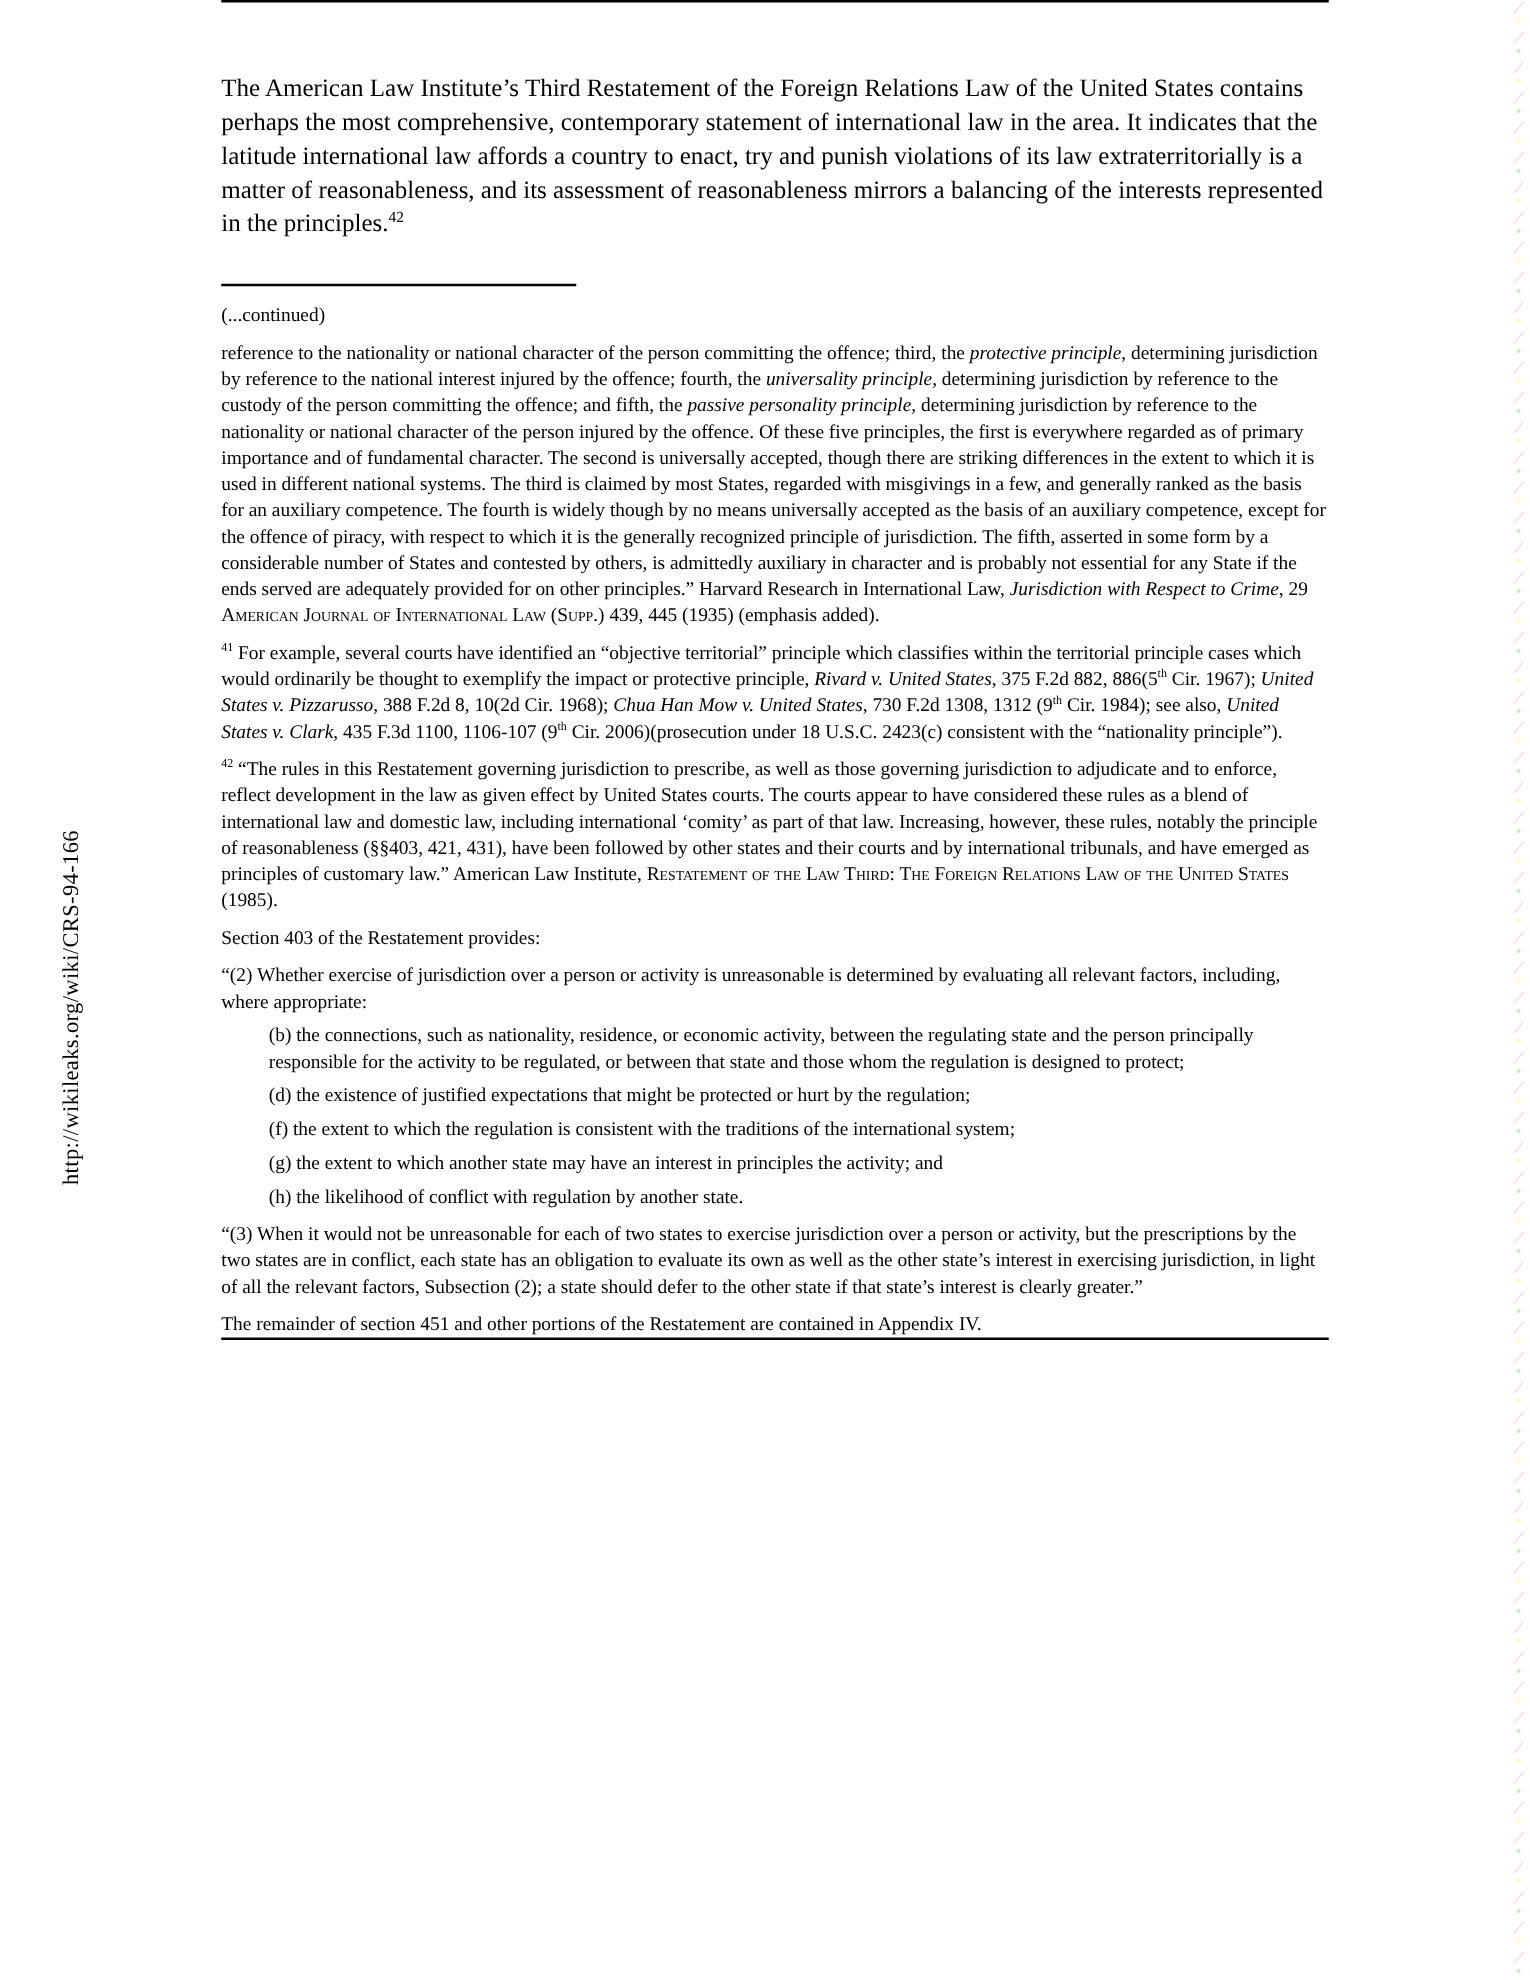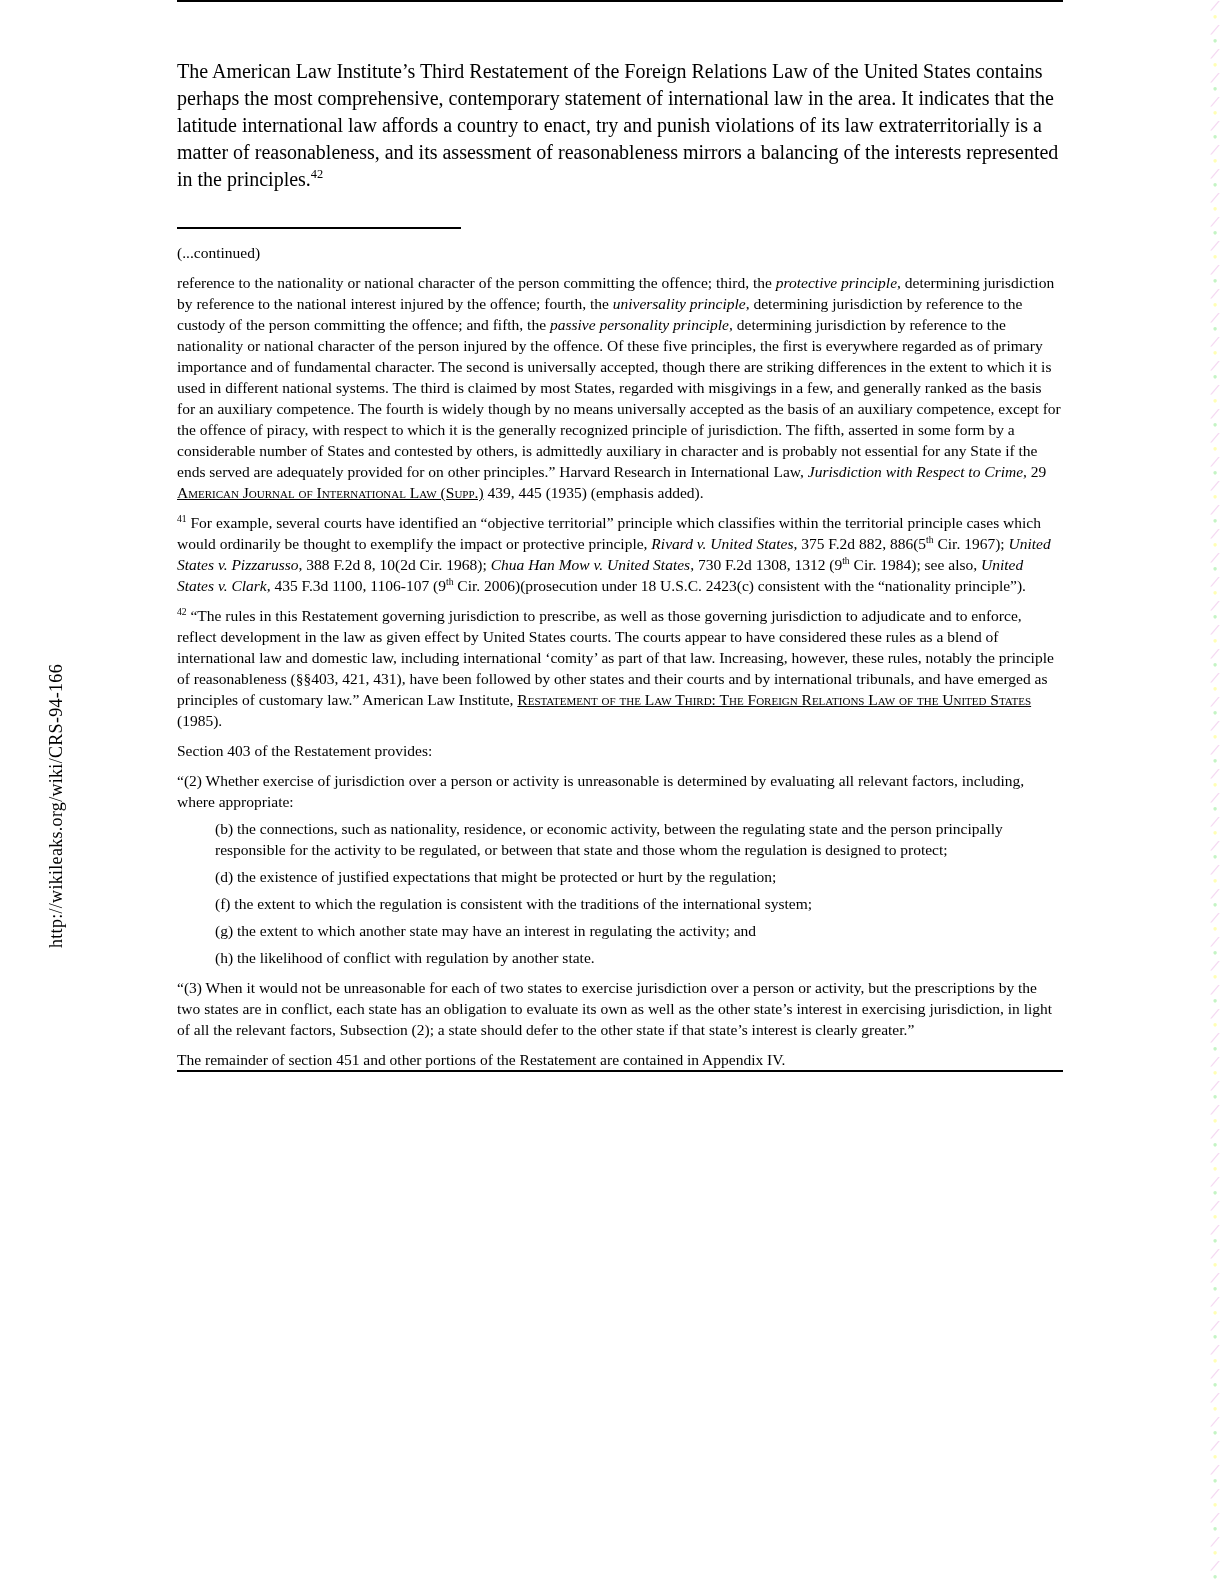--- a/index.html
+++ b/index.html
@@ -16,21 +16,21 @@
   hr.rule{border:0;border-top:2px solid #000;margin:0;width:100%;}
   .top-rule{margin-top:94px;}
   .main-para{margin:56px 0 0 0;font-size:20px;line-height:27px;text-align:left;}
   .fn-sep{margin-top:34px;width:284px;border-top:2px solid #000;}
   .fn{font-size:15.5px;line-height:21px;margin:9px 0 0 0;text-align:left;}
   .continued{margin-top:13px;}
   .item{margin-left:38px;margin-top:6px;}
   .bottom-rule{margin-top:46px;}
   sup{font-size:0.62em;vertical-align:super;line-height:0;}
   .it{font-style:italic;}
-  .sc{font-variant:small-caps;text-decoration:underline;}
+  .sc{font-variant:small-caps;}
   .sidebar-url{
     position:absolute;
     left:46px;top:948px;
     transform:rotate(-90deg);
     transform-origin:0 0;
     font-size:18px;
     white-space:nowrap;
     letter-spacing:0.3px;
   }
   .watermark-strip{
@@ -343,21 +343,21 @@
 
     <p class="fn"><sup>42</sup><span> “The rules in this Restatement governing jurisdiction to prescribe, as well as those governing jurisdiction to adjudicate and to enforce, reflect development in the law as given effect by United States courts. The courts appear to have considered these rules as a blend of international law and domestic law, including international ‘comity’ as part of that law. Increasing, however, these rules, notably the principle of reasonableness (§§403, 421, 431), have been followed by other states and their courts and by international tribunals, and have emerged as principles of customary law.” American Law Institute, </span><span class="sc">Restatement of the Law Third: The Foreign Relations Law of the United States</span><span> (1985).</span></p>
 
     <p class="fn">Section 403 of the Restatement provides:</p>
 
     <p class="fn">“(2) Whether exercise of jurisdiction over a person or activity is unreasonable is determined by evaluating all relevant factors, including, where appropriate:</p>
 
     <p class="fn item">(b) the connections, such as nationality, residence, or economic activity, between the regulating state and the person principally responsible for the activity to be regulated, or between that state and those whom the regulation is designed to protect;</p>
     <p class="fn item">(d) the existence of justified expectations that might be protected or hurt by the regulation;</p>
     <p class="fn item">(f) the extent to which the regulation is consistent with the traditions of the international system;</p>
-    <p class="fn item">(g) the extent to which another state may have an interest in regulating the activity; and</p>
+    <p class="fn item">(g) the extent to which another state may have an interest in principles the activity; and</p>
     <p class="fn item">(h) the likelihood of conflict with regulation by another state.</p>
 
     <p class="fn">“(3) When it would not be unreasonable for each of two states to exercise jurisdiction over a person or activity, but the prescriptions by the two states are in conflict, each state has an obligation to evaluate its own as well as the other state’s interest in exercising jurisdiction, in light of all the relevant factors, Subsection (2); a state should defer to the other state if that state’s interest is clearly greater.”</p>
 
     <p class="fn">The remainder of section 451 and other portions of the Restatement are contained in Appendix IV.</p>
 
     <hr class="rule bottom-rule">
   </div>
 </div>
 

